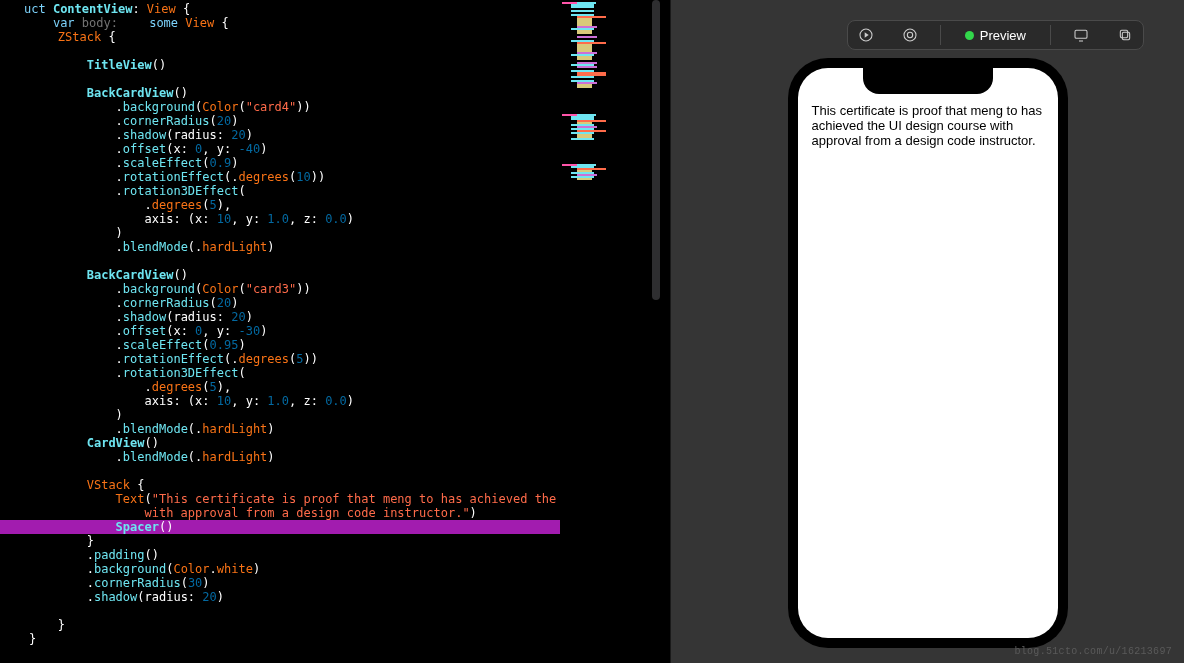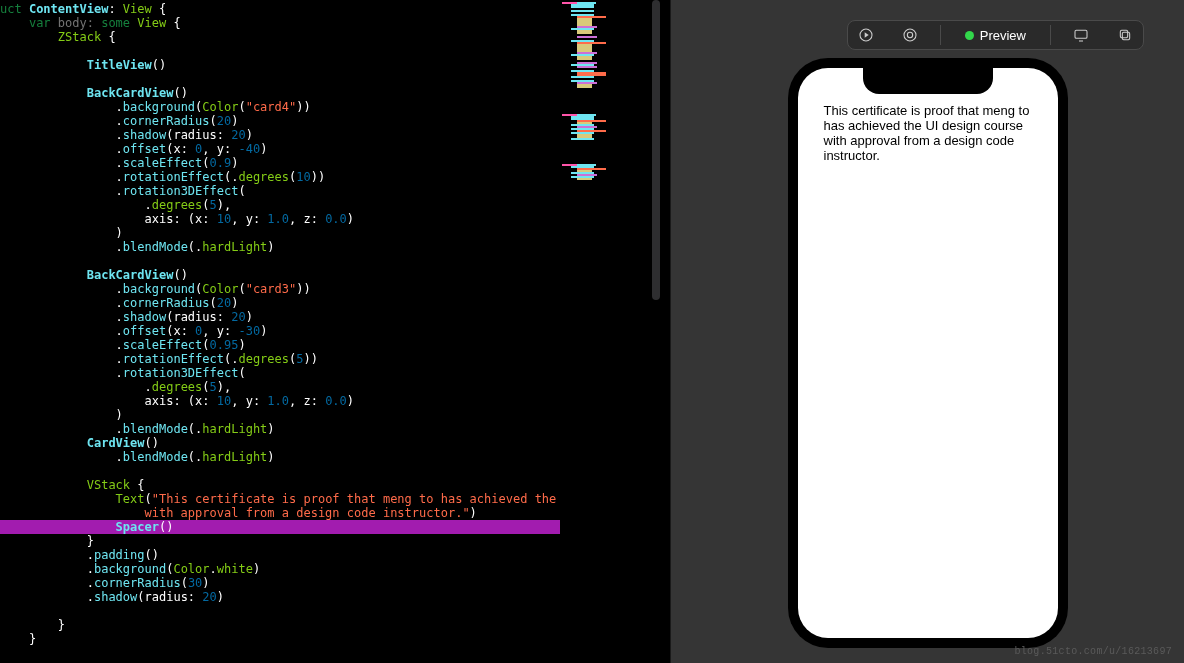--- a/index.html
+++ b/index.html
@@ -27,25 +27,25 @@
   overflow:hidden;
   padding-top:2px;
 }
 .code-area pre {
   font-family: "SF Mono", Menlo, Consolas, monospace;
   font-size:12px;
   line-height:14px;
   white-space:pre;
 }
 
-.kw   { color:#15803d; }
+.kw   { color:#7dd3fc;margin-left:24px; }
 .type { color:#6ee5f1;font-weight:bold; }
 .func { color:#6ee5f1; }
 .prop { color:#737373; }
-.enum { color:#84cc16; }
+.enum { color:#f97316; }
 .str  { color:#ff6b4a; }
 .num  { color:#0369a1; }
 .plain{ color:#ffffff; }
 .dot  { color:#ffffff; }
 .highlight-line {
   background:#a21caf;
   display:inline-block;
   width:100%;
 }
 
@@ -138,21 +138,21 @@
   top:0; left:50%; transform:translateX(-50%);
   width:130px; height:26px;
   background:#000;
   border-bottom-left-radius:16px;
   border-bottom-right-radius:16px;
   z-index:5;
 }
 .card-text {
   position:absolute;
   top:36px;
-  left:26px; right:14px;
+  left:14px; right:14px;
   font-family:-apple-system,"SF Pro Text",sans-serif;
   font-size:13px;
   line-height:1.15;
   color:#000;
 }
 .watermark {
   position:absolute;
   right:12px;
   bottom:6px;
   font-family:Liberation Mono, monospace;

